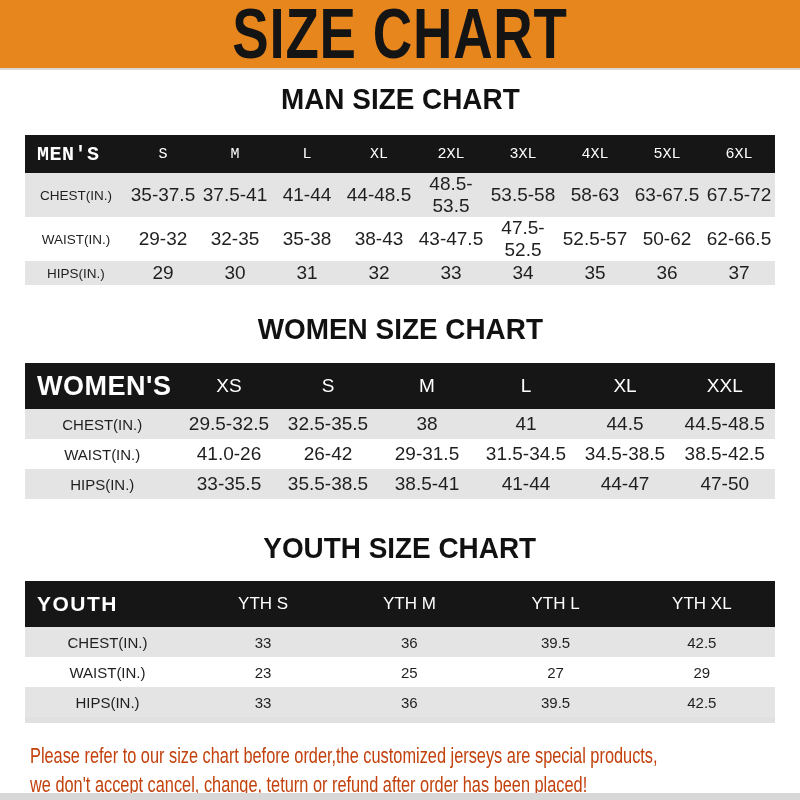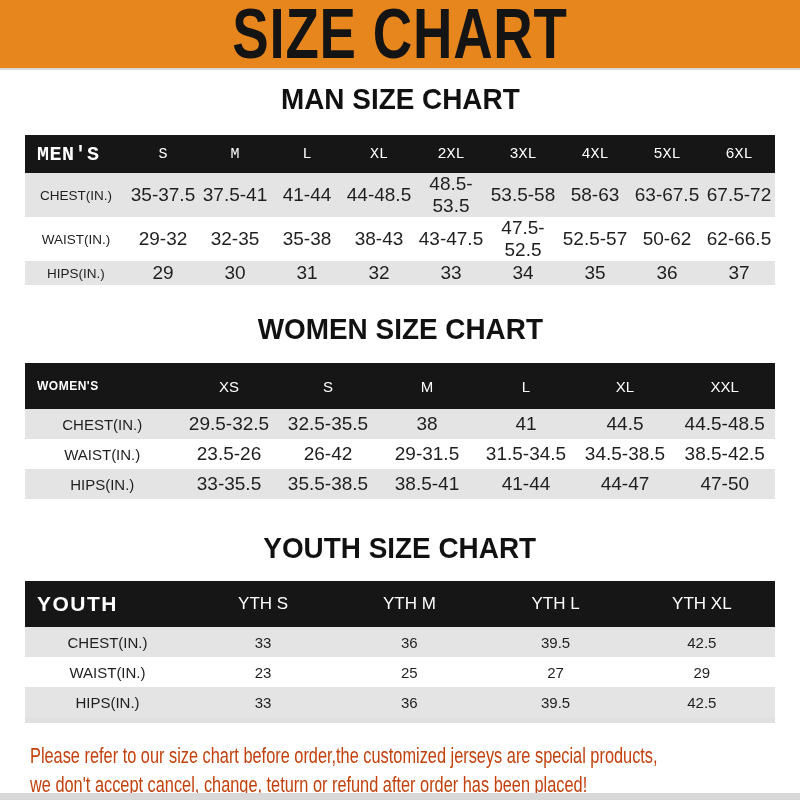--- a/index.html
+++ b/index.html
@@ -48,22 +48,22 @@
   thead th {
     background:#161616; color:#ffffff;
     font-weight:400; text-align:center; vertical-align:middle;
   }
   thead th:first-child {
     font-weight:700; text-align:left; padding-left:12px;
     letter-spacing:0.5px;
   }
   .t-men   thead th { height:38px; font-size:15px;font-family:Liberation Mono, monospace; }
   .t-men   thead th:first-child { font-size:20px; }
-  .t-women thead th { height:46px; font-size:15px; }
-  .t-women thead th:first-child { font-size:12px; }
+  .t-women thead th { height:46px; font-size:19px; }
+  .t-women thead th:first-child { font-size:27px; }
   .t-youth thead th { height:46px; font-size:17px; }
   .t-youth thead th:first-child { font-size:21px; letter-spacing:1.5px; }
 
   tbody td {
     text-align:center; vertical-align:middle;
     color:#1f1f1f; background:#ffffff;
   }
   tbody tr:nth-child(odd) td { background:#E4E4E4; }
   .t-men   tbody td { height:24px; font-size:19px; }
   .t-women tbody td { height:30px; font-size:19px; }
@@ -197,21 +197,21 @@
         <td>CHEST(IN.)</td>
         <td>29.5-32.5</td>
         <td>32.5-35.5</td>
         <td>38</td>
         <td>41</td>
         <td>44.5</td>
         <td>44.5-48.5</td>
       </tr>
       <tr>
         <td>WAIST(IN.)</td>
-        <td>23.5-26</td>
+        <td>41.0-26</td>
         <td>26-42</td>
         <td>29-31.5</td>
         <td>31.5-34.5</td>
         <td>34.5-38.5</td>
         <td>38.5-42.5</td>
       </tr>
       <tr>
         <td>HIPS(IN.)</td>
         <td>33-35.5</td>
         <td>35.5-38.5</td>

